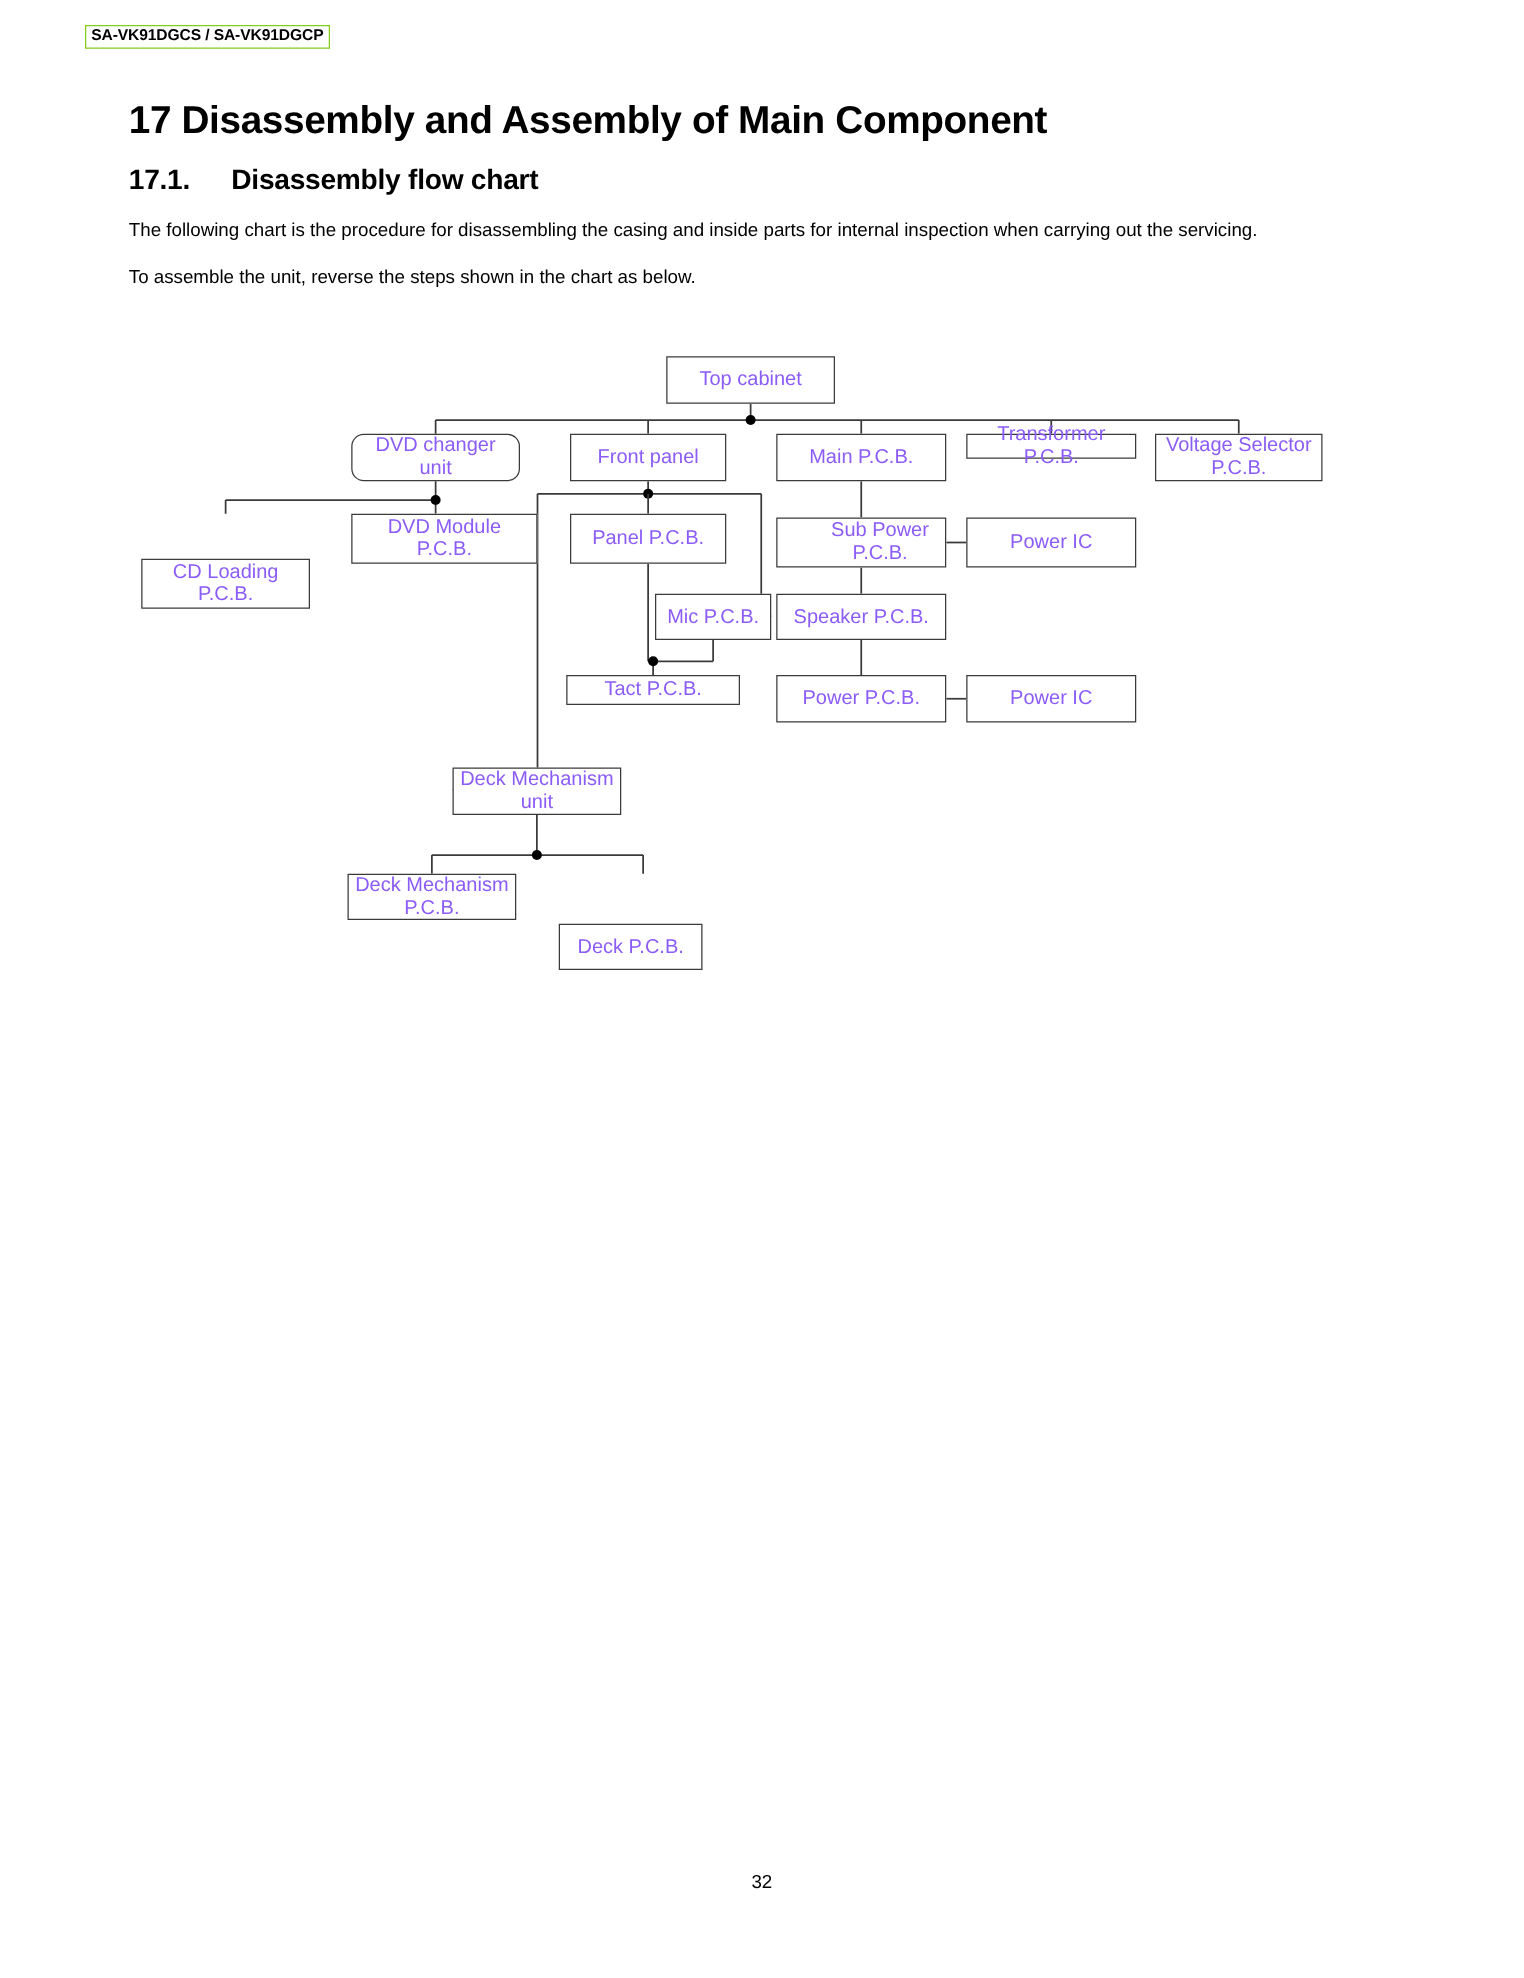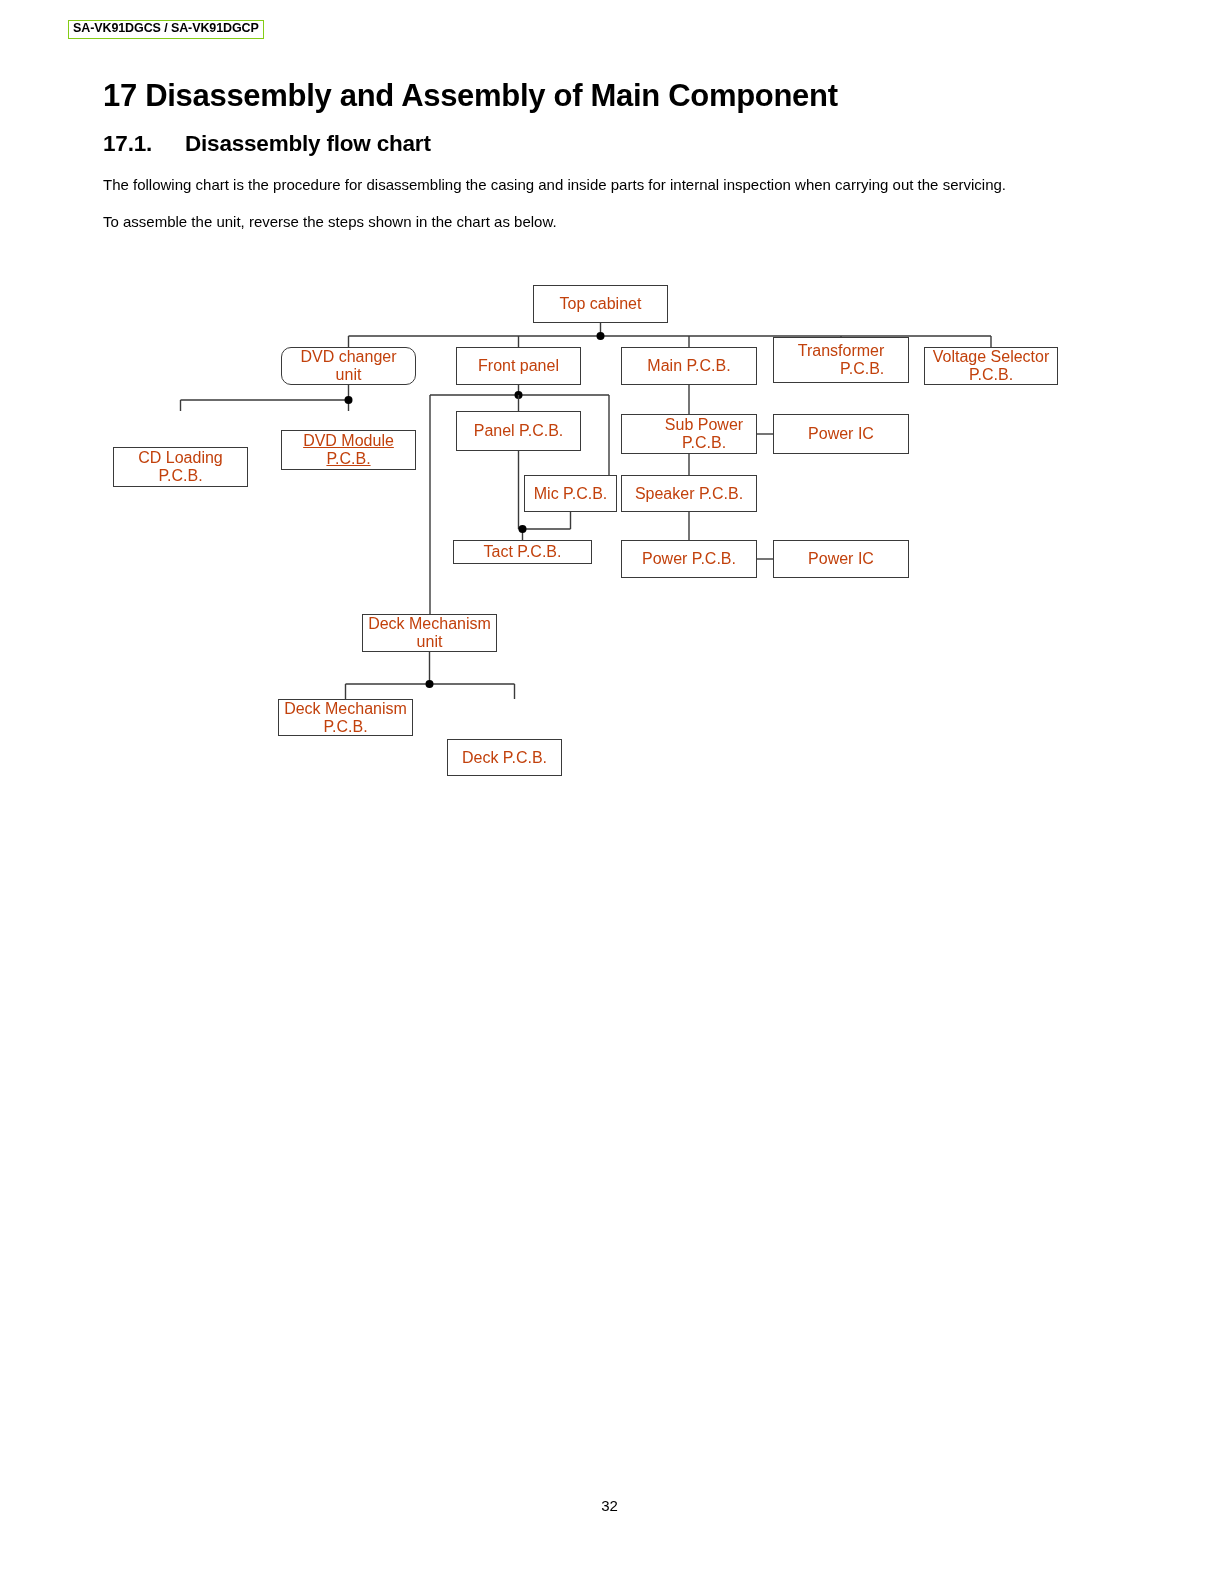--- a/index.html
+++ b/index.html
@@ -81,21 +81,21 @@
     position: absolute;
     box-sizing: border-box;
     border: 1.4px solid #3a3a3a;
     background: #ffffff;
     display: flex;
     align-items: center;
     justify-content: center;
     text-align: center;
     font-size: 16px;
     line-height: 1.12;
-    color: #c2410c;
+    color: #8b5cf6;
     padding: 0 3px;
     white-space: pre-line;
   }
   #flowchart svg {
     position: absolute;
     left: 0;
     top: 0;
     pointer-events: none;
   }
 
@@ -166,27 +166,27 @@
         <line x1="345.5" y1="684" x2="345.5" y2="699" stroke="#3a3a3a" stroke-width="1.4"></line>
         <line x1="514.5" y1="684" x2="514.5" y2="699" stroke="#3a3a3a" stroke-width="1.4"></line>
         <circle cx="429.5" cy="684" r="4" fill="#000"></circle>
       </svg>
     <div id="fc-nodes">
         <div class="fc-box" style="left: 533px; top: 285px; width: 135px; height: 38px; border-color: rgb(58, 58, 58);">Top cabinet</div>
         <div class="fc-box" style="left: 281px; top: 347px; width: 135px; height: 38px; border-color: rgb(58, 58, 58); border-radius: 10px;">DVD changer
 unit</div>
         <div class="fc-box" style="left: 456px; top: 347px; width: 125px; height: 38px; border-color: rgb(58, 58, 58);">Front panel</div>
         <div class="fc-box" style="left: 621px; top: 347px; width: 136px; height: 38px; border-color: rgb(58, 58, 58);">Main P.C.B.</div>
-        <div class="fc-box" style="left: 773px; top: 337px; width: 136px; height: 46px; border-color: rgb(58, 58, 58); text-align: right;">Transformer
+        <div class="fc-box" style="left: 773px; top: 347px; width: 136px; height: 20px; border-color: rgb(58, 58, 58);">Transformer
 P.C.B.</div>
         <div class="fc-box" style="left: 924px; top: 347px; width: 134px; height: 38px; border-color: rgb(58, 58, 58);">Voltage Selector
 P.C.B.</div>
         <div class="fc-box" style="left: 113px; top: 411px; width: 135px; height: 40px; border-color: rgb(58, 58, 58); margin-top: 36px;">CD Loading
 P.C.B.</div>
-        <div class="fc-box" style="left: 281px; top: 430px; width: 135px; height: 40px; border-color: rgb(58, 58, 58); text-decoration: underline;">DVD Module
+        <div class="fc-box" style="left: 281px; top: 411px; width: 149px; height: 40px; border-color: rgb(58, 58, 58);">DVD Module
 P.C.B.</div>
         <div class="fc-box" style="left: 456px; top: 411px; width: 125px; height: 40px; border-color: rgb(58, 58, 58);">Panel P.C.B.</div>
         <div class="fc-box" style="left: 621px; top: 414px; width: 136px; height: 40px; border-color: rgb(58, 58, 58); padding-left: 33px;">Sub Power
 P.C.B.</div>
         <div class="fc-box" style="left: 773px; top: 414px; width: 136px; height: 40px; border-color: rgb(58, 58, 58);">Power IC</div>
         <div class="fc-box" style="left: 524px; top: 475px; width: 93px; height: 37px; border-color: rgb(58, 58, 58);">Mic P.C.B.</div>
         <div class="fc-box" style="left: 621px; top: 475px; width: 136px; height: 37px; border-color: rgb(58, 58, 58);">Speaker P.C.B.</div>
         <div class="fc-box" style="left: 453px; top: 540px; width: 139px; height: 24px; border-color: rgb(58, 58, 58);">Tact P.C.B.</div>
         <div class="fc-box" style="left: 621px; top: 540px; width: 136px; height: 38px; border-color: rgb(58, 58, 58);">Power P.C.B.</div>
         <div class="fc-box" style="left: 773px; top: 540px; width: 136px; height: 38px; border-color: rgb(58, 58, 58);">Power IC</div>

